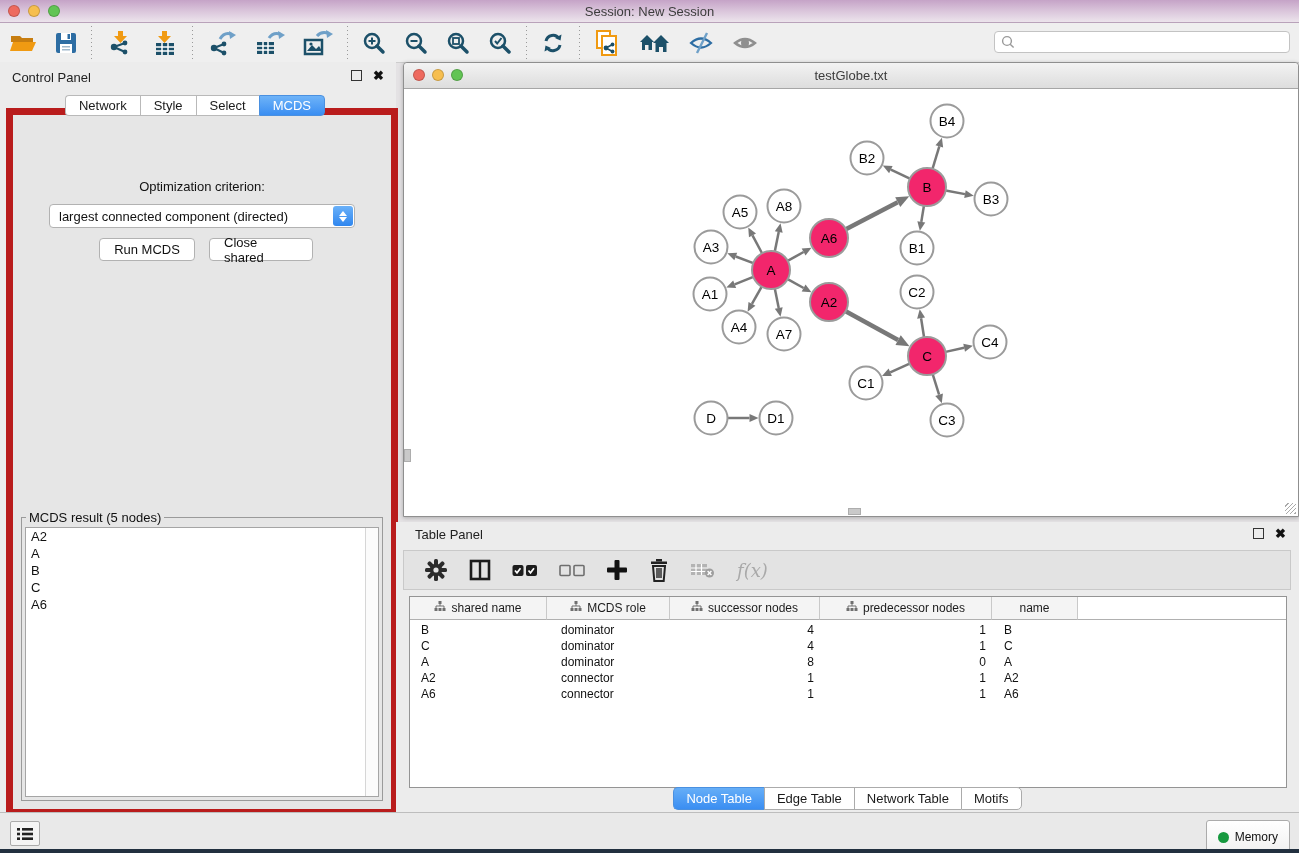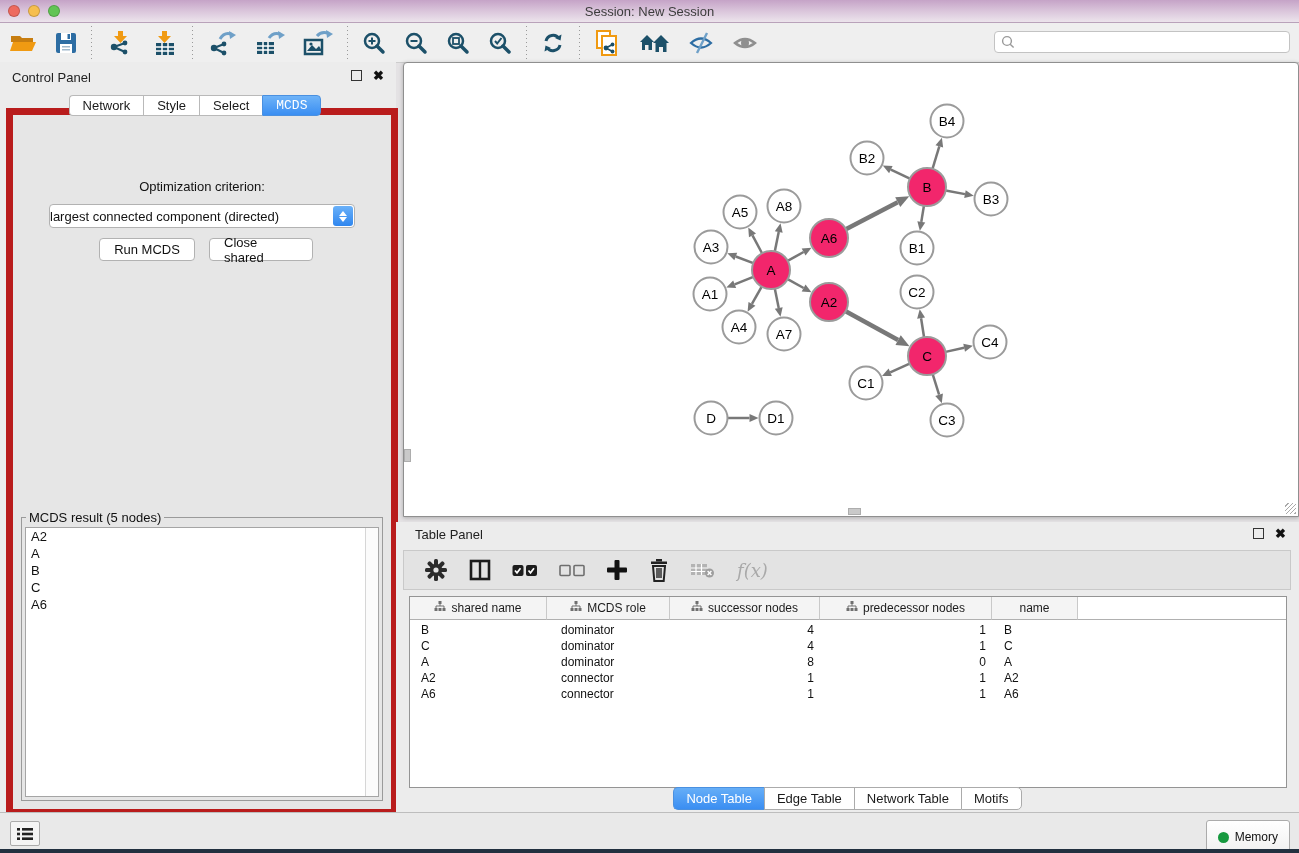--- a/index.html
+++ b/index.html
@@ -38,28 +38,28 @@
   #control-panel{left:0;top:0;width:396px;height:750px;background:#ececec;}
   .panel-title{font-size:13px;color:#222;}
   .panel-icons{position:absolute;top:8px;right:12px;display:flex;gap:11px;align-items:center;}
   .float-box{width:9px;height:9px;border:1.5px solid #333;display:inline-block;}
   .close-x{font-size:13px;font-weight:bold;color:#111;line-height:9px;}
   #cp-header{left:12px;top:8px;}
   #cp-tabs{left:0;top:33px;width:390px;display:flex;justify-content:center;position:absolute;z-index:2;}
   .cp-tab{background:#fff;border:1px solid #b9b9b9;border-right:none;font-size:13px;
     padding:2px 13px;color:#1a1a1a;}
   .cp-tab:first-child{border-radius:4px 0 0 4px;}
-  .cp-tab:last-child{border-radius:0 4px 4px 0;border-right:1px solid #b9b9b9;font-family:Liberation Mono, monospace;}
+  .cp-tab:last-child{border-radius:0 4px 4px 0;border-right:1px solid #b9b9b9;}
   .cp-tab.active{background:linear-gradient(#6eb3f8,#3a8ef2);border-color:#4a90e0;color:#fff;}
   #cp-body{left:6px;top:46px;width:378px;height:694px;background:#e6e6e6;
     border:7px solid #b91c1c;}
   #opt-label{left:0;right:0;top:64px;text-align:center;font-size:13px;color:#111;}
   #criterion-select{left:36px;top:89px;width:306px;height:24px;background:#fff;
     border:1px solid #b2b2b2;border-radius:4px;display:flex;align-items:center;
-    font-size:13px;color:#111;box-sizing:border-box;}
+    font-size:13px;color:#111;padding-left:9px;box-sizing:border-box;}
   #criterion-stepper{position:absolute;right:1px;top:1px;width:20px;height:20px;
     border-radius:3px;background:linear-gradient(#6ab1f9,#2f86ef);
     display:flex;flex-direction:column;align-items:center;justify-content:center;gap:1px;}
   .chev{width:0;height:0;border-left:4px solid transparent;border-right:4px solid transparent;}
   .chev.up{border-bottom:5px solid #fff;} .chev.down{border-top:5px solid #fff;}
   .mac-btn{position:absolute;top:123px;height:23px;background:#fff;border:1px solid #b2b2b2;
     border-radius:4px;font-size:13px;color:#111;display:flex;align-items:center;
     justify-content:center;padding:4px 14px;box-sizing:border-box;}
   #run-btn{left:86px;width:96px;}
   #close-btn{left:196px;width:104px;}
@@ -315,20 +315,28 @@
               <div class="mcds-item">B</div>
               <div class="mcds-item">C</div>
               <div class="mcds-item">A6</div>
               <div id="mcds-scroll"></div>
           </div>
         </fieldset>
       </div>
     </div>
 
     <div id="net-window" class="abs">
+      <div id="net-titlebar" class="abs">
+        <div class="lights">
+          <span class="traffic t-red"></span>
+          <span class="traffic t-yellow"></span>
+          <span class="traffic t-green"></span>
+        </div>
+        <div class="win-title" style="top:5px;">testGlobe.txt</div>
+      </div>
       <div id="net-canvas" class="abs">
         <svg id="network-graph" viewBox="0 0 894 428" preserveAspectRatio="none">
             <line x1="349.3192469177497" y1="187.95636186842634" x2="330.6599977199807" y2="195.29770581508959" stroke="#787878" stroke-width="2.5"></line>
             <polygon points="322.28490415470424,198.59282459487048 329.19550048452254,191.57544200830006 332.1244949554389,199.0199696218791" fill="#787878"></polygon>
             <line x1="383.6359759965091" y1="190.17846951531536" x2="399.608247163223" y2="198.9907570555713" stroke="#787878" stroke-width="2.5"></line>
             <polygon points="407.4884463194641,203.3384531417733 397.67593779157767,202.49306779167847 401.5405565348683,195.48844631946412" fill="#787878"></polygon>
             <line x1="349.25882377126106" y1="174.19921577898342" x2="331.74427210850433" y2="167.48530430825997" stroke="#787878" stroke-width="2.5"></line>
             <polygon points="323.34055705278587,164.2638802035679 333.1760161550341,163.75031983905177 330.31252806197455,171.22028877746817" fill="#787878"></polygon>
             <line x1="357.6988396225549" y1="197.56769192232414" x2="347.9726710527524" y2="214.89242968728476" stroke="#787878" stroke-width="2.5"></line>
             <polygon points="343.56685824238366,222.7402837557541 344.48473591121046,212.9342906604542 351.4606061942943,216.85056871411533" fill="#787878"></polygon>

